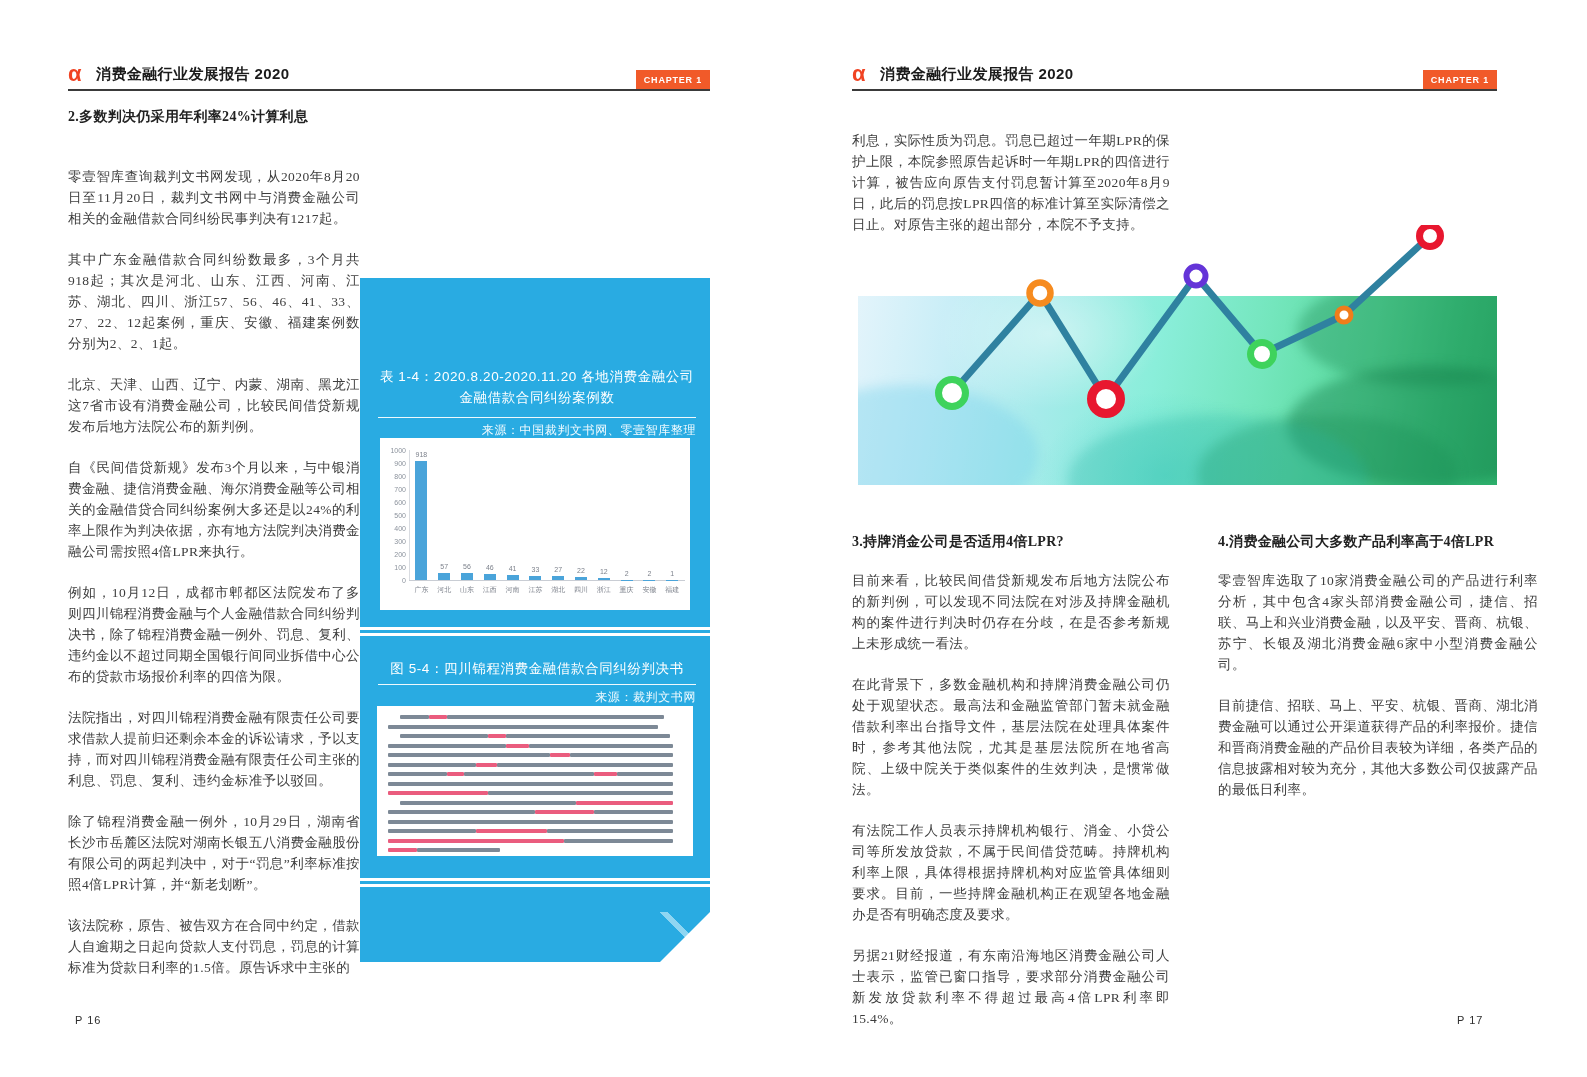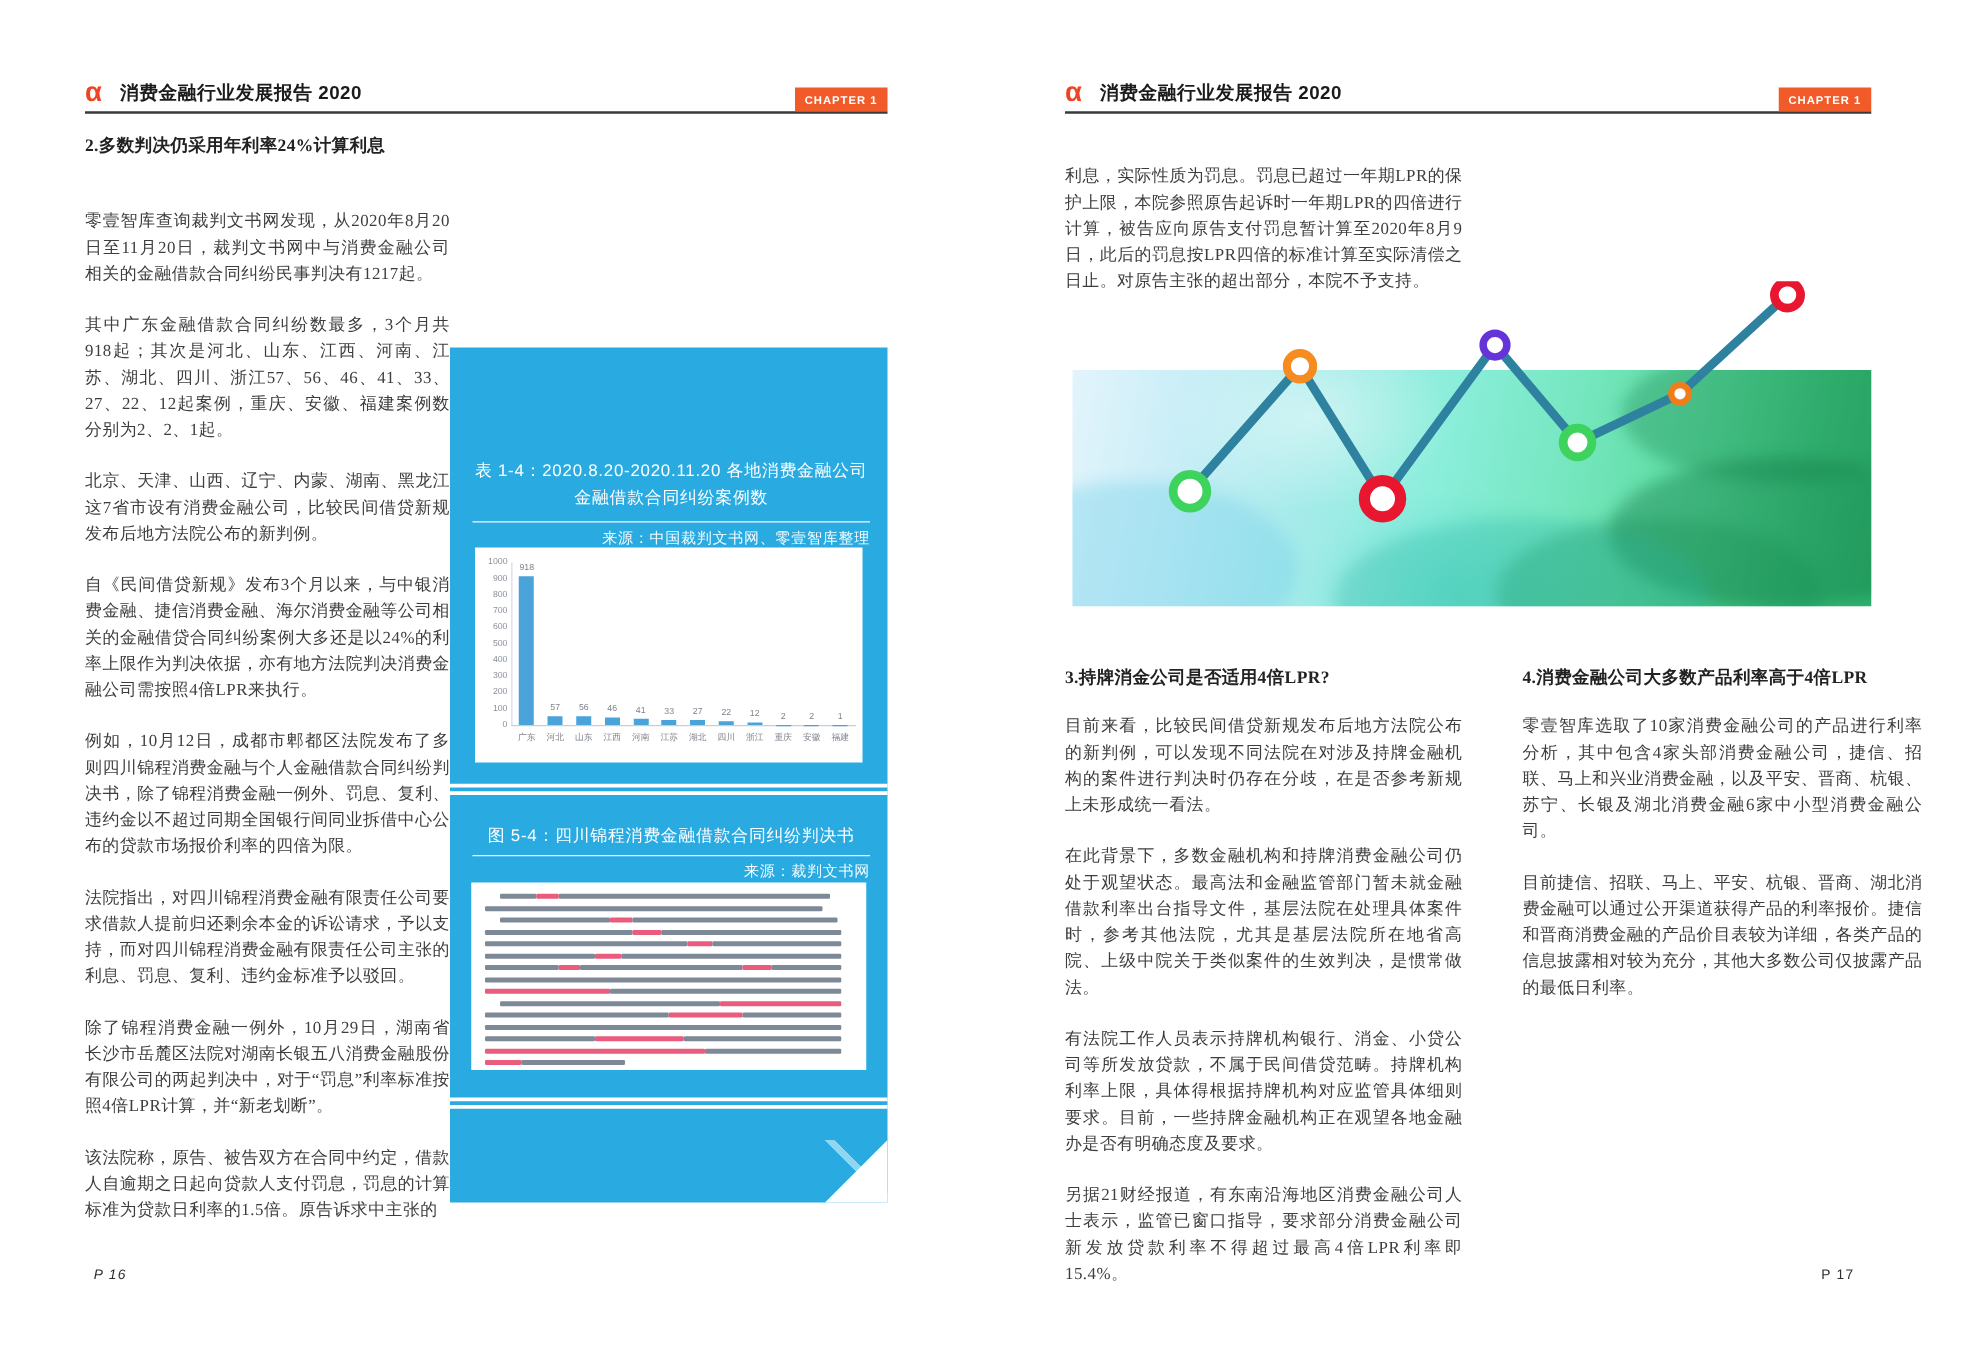--- a/index.html
+++ b/index.html
@@ -231,21 +231,21 @@
             <i style="left: 10%; width: 28%; background: rgb(93, 107, 124);"></i>
           </div>
         </div>
 
       <div class="dbl" style="top:600px;"></div>
 
       <div class="corner-fold2"></div>
       <div class="corner-cut"></div>
     </div>
 
-    <div class="page-num" style="left:75px;font-style:italic;">P 16</div>
+    <div class="page-num" style="left:75px;">P 16</div>
   </div>
 
   <div>
 
     <div class="pg-header" style="left:852px; width:645px;">
       <span class="logo">α</span>
       <span class="hd-title">消费金融行业发展报告 2020</span>
       <span class="chapter-badge">CHAPTER 1</span>
     </div>
 

